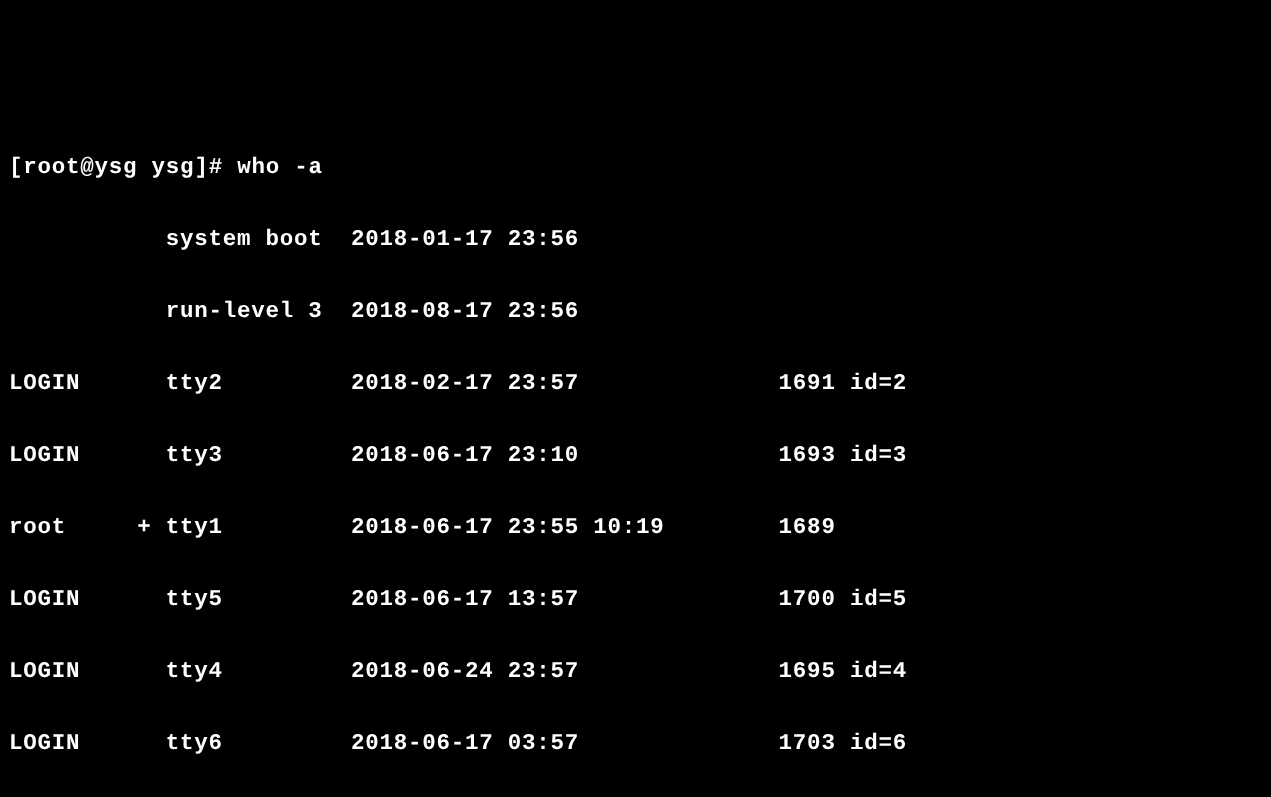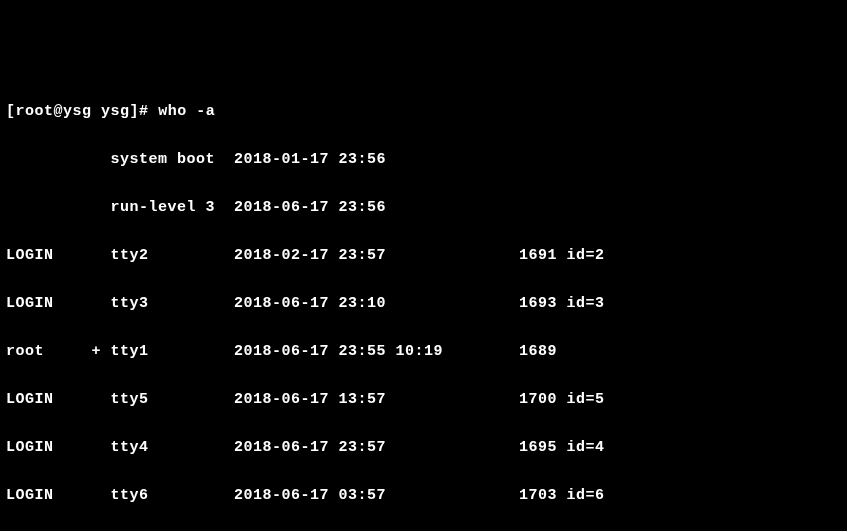--- a/index.html
+++ b/index.html
@@ -22,26 +22,26 @@
       white-space: pre;
     }
   </style>
 </head>
 <body>
 
 
 
 <div class="line"><span>[</span><span>root</span><span>@</span><span>ysg</span><span> </span><span>ysg</span><span>]</span><span># </span><span>who -a</span></div>
 <div class="line">           system boot  2018-01-17 23:56</div>
-<div class="line">           run-level 3  2018-06-17 23:56</div>
+<div class="line">           run-level 3  2018-08-17 23:56</div>
 <div class="line">LOGIN      tty2         2018-02-17 23:57              1691 id=2</div>
 <div class="line">LOGIN      tty3         2018-06-17 23:10              1693 id=3</div>
 <div class="line">root     + tty1         2018-06-17 23:55 10:19        1689</div>
 <div class="line">LOGIN      tty5         2018-06-17 13:57              1700 id=5</div>
-<div class="line">LOGIN      tty4         2018-06-17 23:57              1695 id=4</div>
+<div class="line">LOGIN      tty4         2018-06-24 23:57              1695 id=4</div>
 <div class="line">LOGIN      tty6         2018-06-17 03:57              1703 id=6</div>
 
 
 
 
 
 
 
 
 

